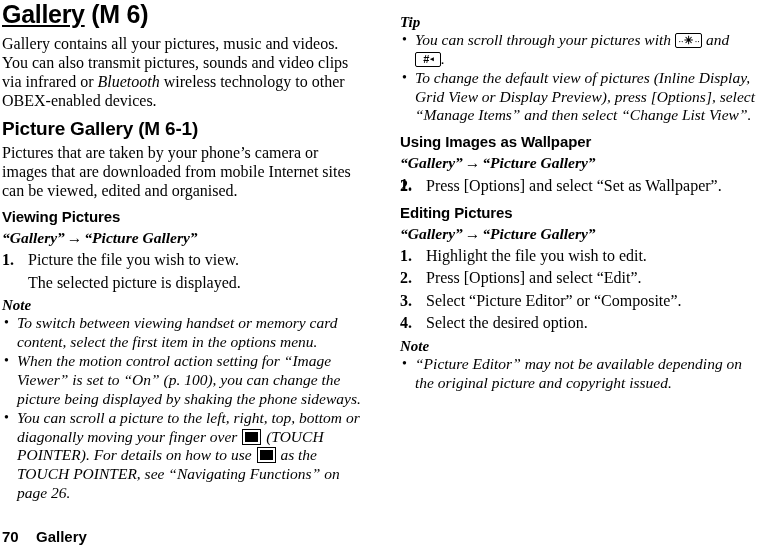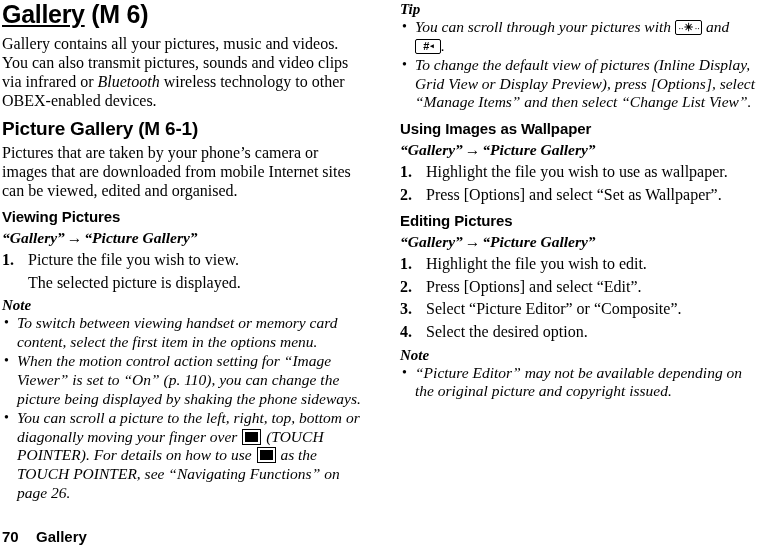--- a/index.html
+++ b/index.html
@@ -225,40 +225,40 @@
     <div class="navpath"><span>“Gallery”</span><span class="arrow">→</span><span>“Picture Gallery”</span></div>
 
     <div class="step"><span class="num">1.</span><span>Picture the file you wish to view.</span></div>
 
     <div class="sub">The selected picture is displayed.</div>
 
     <div class="blocklabel">Note</div>
 
     <ul class="bullets">
       <li>To switch between viewing handset or memory card content, select the first item in the options menu.</li>
-      <li>When the motion control action setting for “Image Viewer” is set to “On” (p. 110), you can change the picture being displayed by shaking the phone sideways.</li>
+      <li>When the motion control action setting for “Image Viewer” is set to “On” (p. 100), you can change the picture being displayed by shaking the phone sideways.</li>
       <li><span>You can scroll a picture to the left, right, top, bottom or diagonally moving your finger over </span><span class="ptricon"></span><span> (TOUCH POINTER). For details on how to use </span><span class="ptricon"></span><span> as the TOUCH POINTER, see “Navigating Functions” on page 26.</span></li>
     </ul>
 
   </div>
 
   <div class="col col-right">
 
-    <div class="blocklabel" style="margin-top:0">Tip</div>
+    <div class="blocklabel" style="margin-top:13px">Tip</div>
 
     <ul class="bullets">
       <li><span>You can scroll through your pictures with </span><span class="keyicon"><span class="tick tick-l">․․</span><span class="glyph">✳</span><span class="tick">․․</span></span><span> and </span><br><span class="keyicon"><span class="glyph">#</span><span class="tick">◂</span></span><span>.</span></li>
       <li>To change the default view of pictures (Inline Display, Grid View or Display Preview), press [Options], select “Manage Items” and then select “Change List View”.</li>
     </ul>
 
     <div class="h3">Using Images as Wallpaper</div>
 
     <div class="navpath"><span>“Gallery”</span><span class="arrow">→</span><span>“Picture Gallery”</span></div>
 
-    <div class="step"><span class="num">1.</span><span>Highlight the file you wish to use as wallpaper.</span></div>
+    <div class="step"><span class="num">1.</span></div>
 
     <div class="step"><span class="num">2.</span><span>Press [Options] and select “Set as Wallpaper”.</span></div>
 
     <div class="h3">Editing Pictures</div>
 
     <div class="navpath"><span>“Gallery”</span><span class="arrow">→</span><span>“Picture Gallery”</span></div>
 
     <div class="step"><span class="num">1.</span><span>Highlight the file you wish to edit.</span></div>
 
     <div class="step"><span class="num">2.</span><span>Press [Options] and select “Edit”.</span></div>

